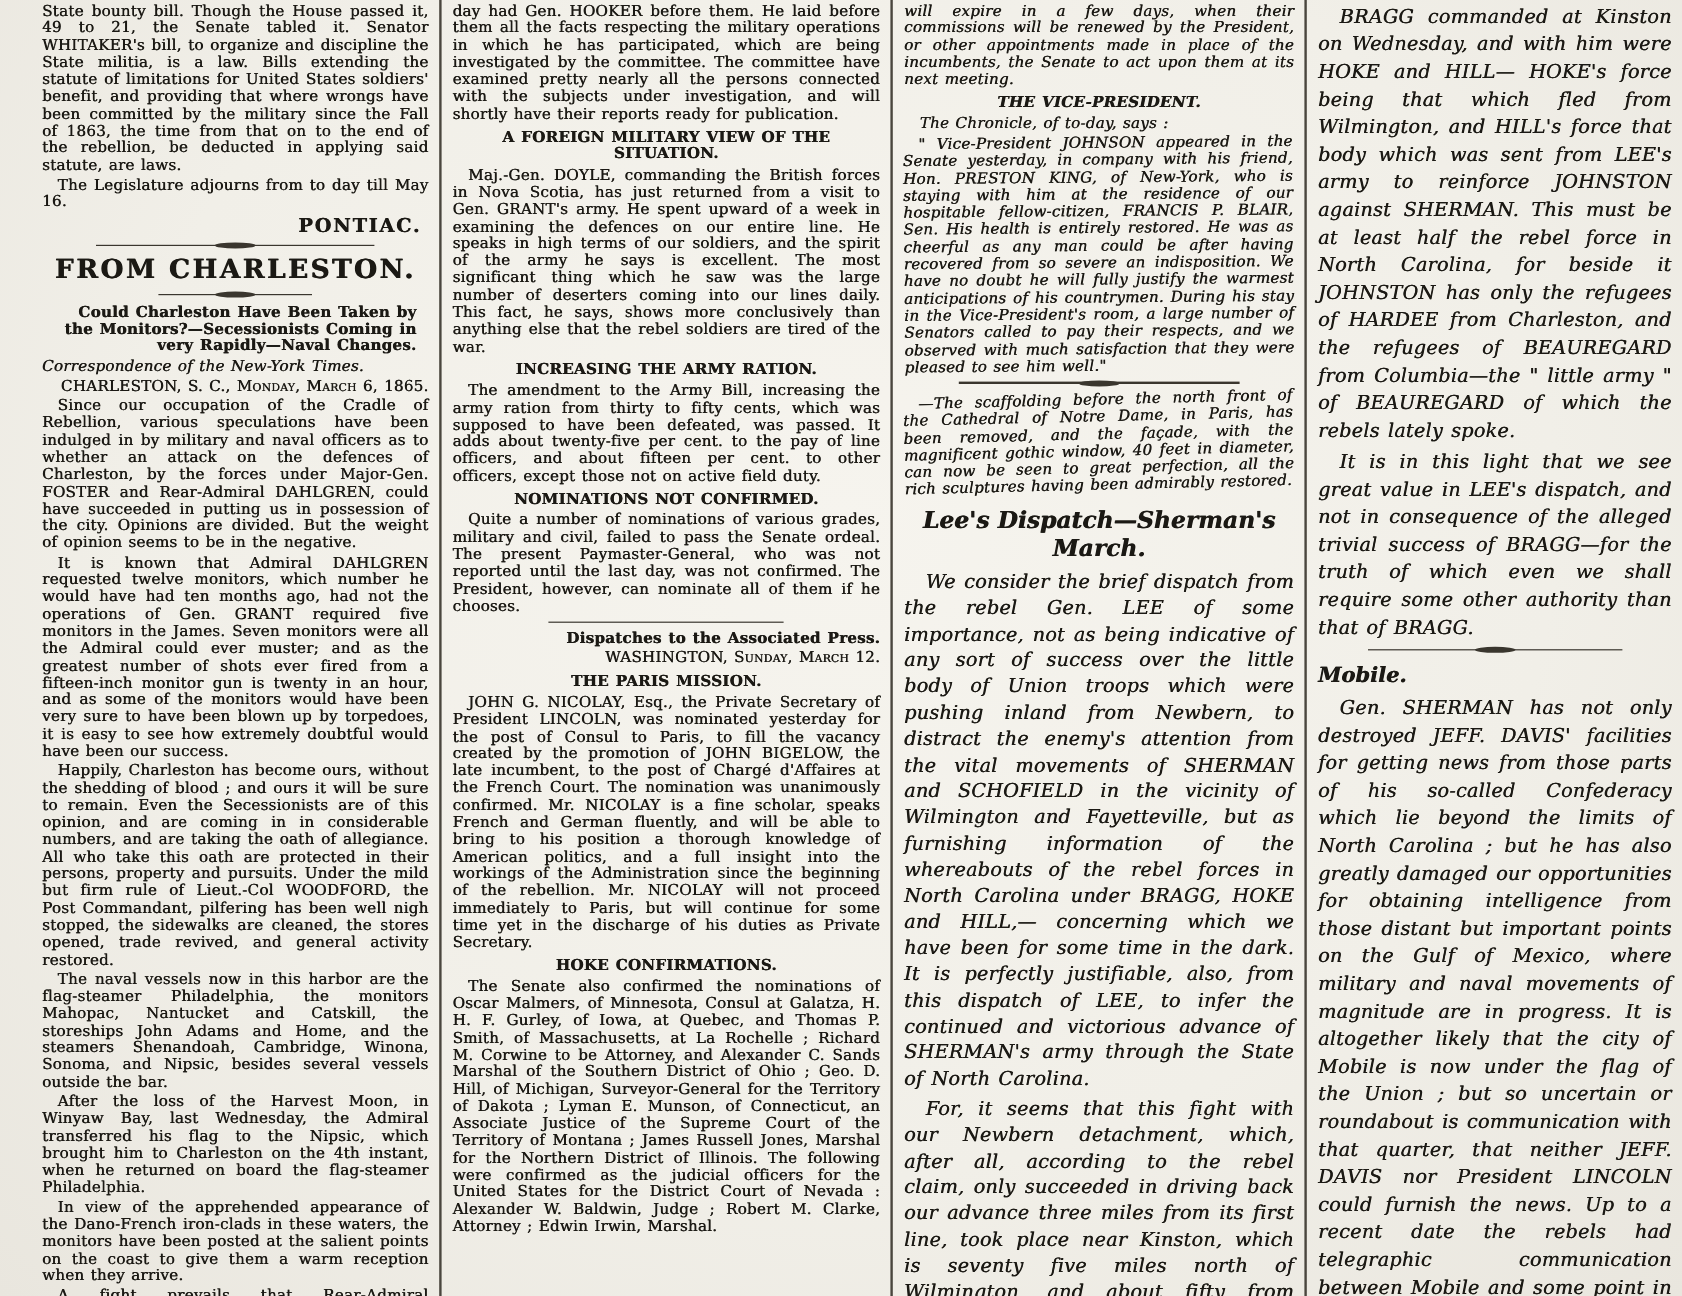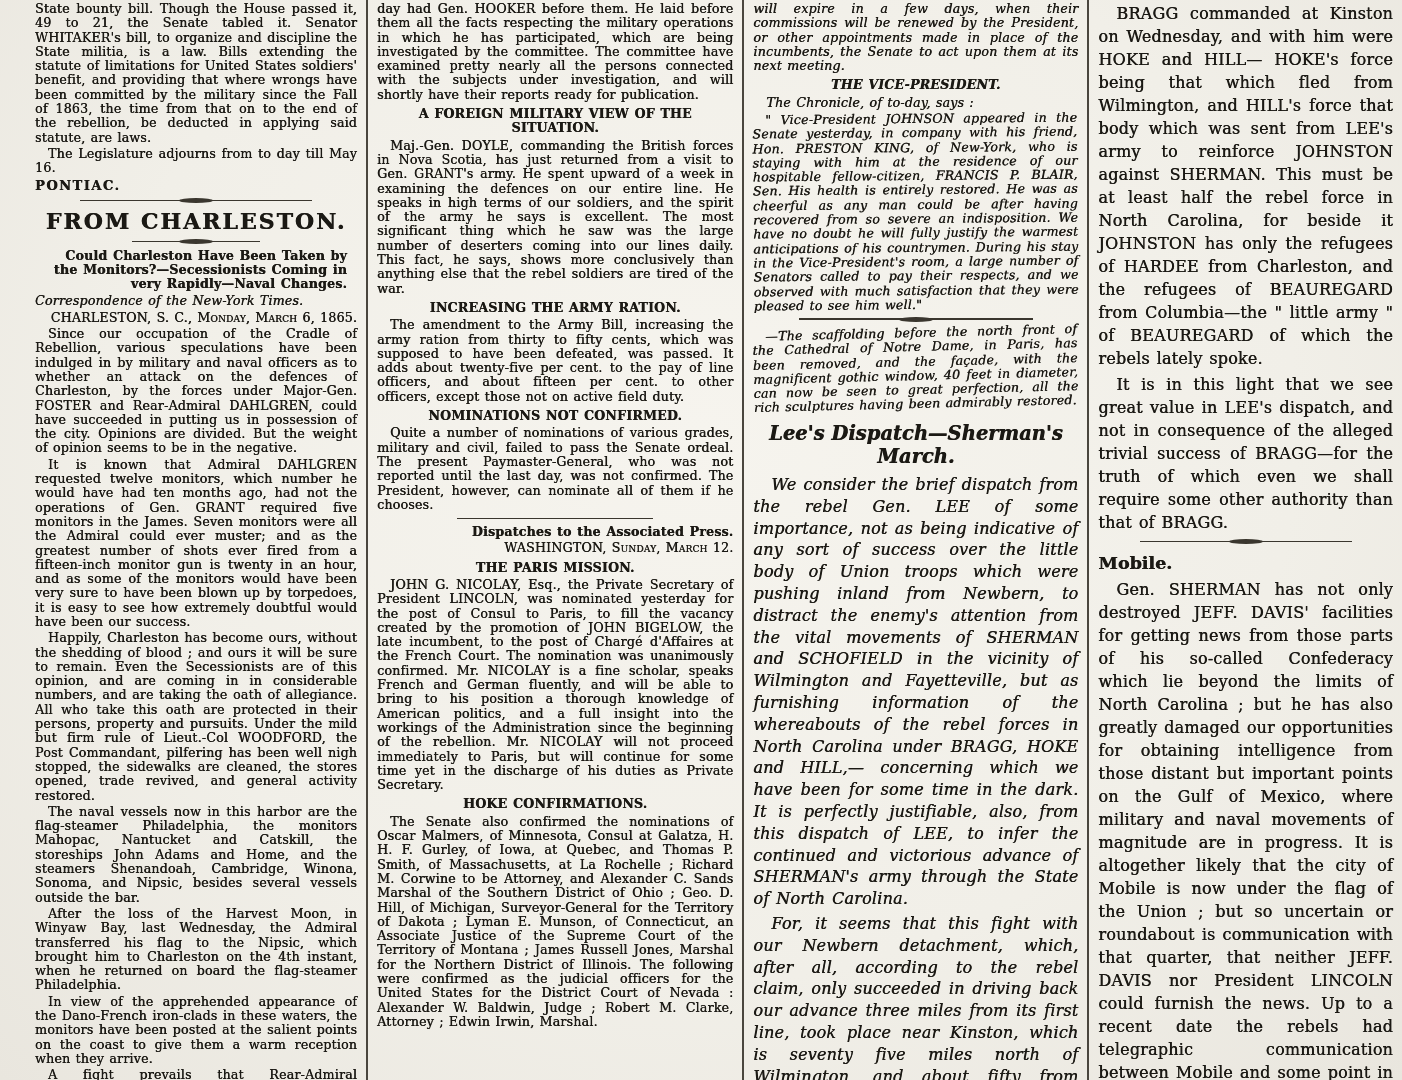--- a/index.html
+++ b/index.html
@@ -17,25 +17,25 @@
     box-sizing:border-box;
     overflow:hidden;
     padding:2px 9px 0 9px;
     text-align:justify;
     text-shadow:0.35px 0 0 currentColor;
   }
   .col-sep{border-left:2px solid #4a463e;}
   .col1{width:347px;margin-left:26px;}
   .col2{width:384px;}
   .col3{width:352px;font-style:italic;}
-  .col4{width:321px;}
+  .col4{width:321px;font-style:italic;}
   
   .small p{margin:0 0 2px 0;font-size:12.6px;line-height:14.3px;text-indent:13px;letter-spacing:.2px;word-spacing:1px;}
   .small p.noindent{text-indent:0;}
-  .sig{text-align:left;font-weight:bold;letter-spacing:1.5px;font-size:13px;margin:0 6px 2px 0;}
+  .sig{text-align:right;font-weight:bold;letter-spacing:1.5px;font-size:16px;margin:0 6px 2px 0;}
   .corr{font-style:italic;text-indent:0 !important;}
   .dateline{text-align:right;text-indent:0 !important;font-variant:small-caps;}
   .subhead{font-weight:bold;text-align:center;text-indent:0 !important;letter-spacing:1.2px;font-size:12.2px;margin:5px 0 3px 0 !important;}
   .deck{font-weight:bold;text-align:right;text-indent:0 !important;font-size:13.2px;line-height:15.5px;margin:4px 10px 3px 10px !important;}
   .h-section{font-weight:bold;text-align:center;font-size:22px;letter-spacing:2px;margin:4px 0 2px 0;text-shadow:0.5px 0 0 currentColor;}
   .h-editorial{font-weight:bold;text-align:center;font-size:19.5px;margin:10px 0 6px 0;text-shadow:0.5px 0 0 currentColor;}
   .h-mobile{font-weight:bold;font-size:17.5px;margin:8px 0 5px 0;text-shadow:0.5px 0 0 currentColor;}
   .ap-title{font-weight:bold;text-align:right;text-indent:0 !important;font-size:13.4px;margin-top:6px !important;}
   
   .edit p{margin:0 0 3px 0;font-size:16px;line-height:21.8px;text-indent:18px;letter-spacing:.2px;word-spacing:1.5px;}

